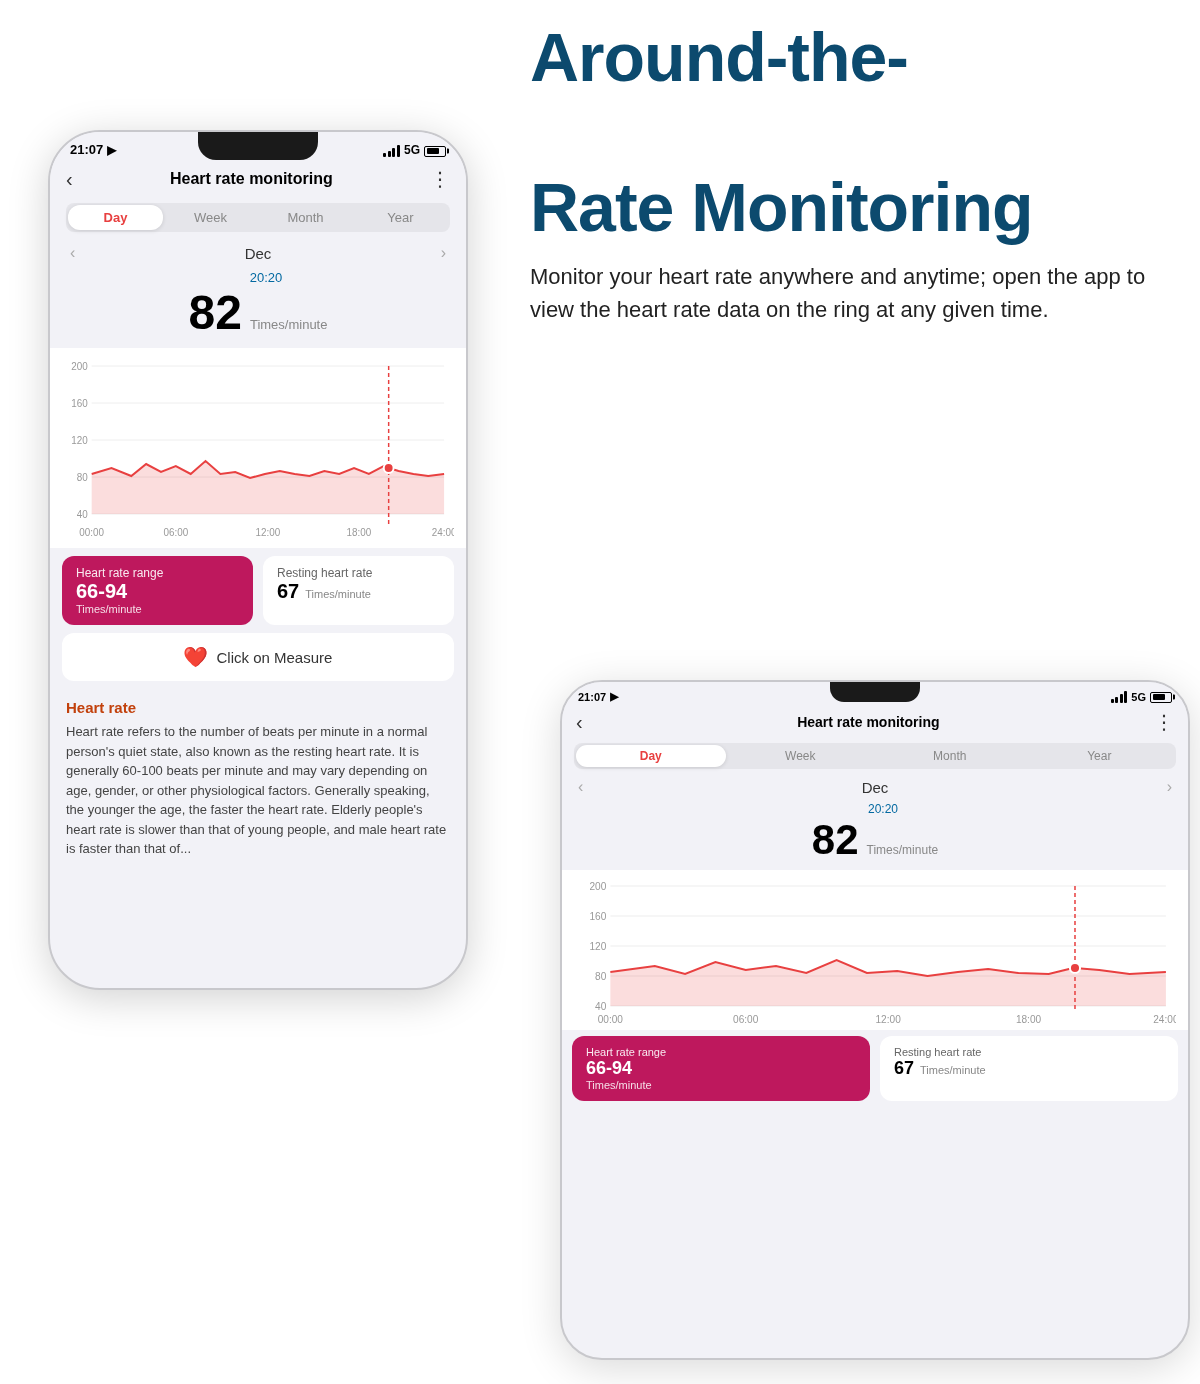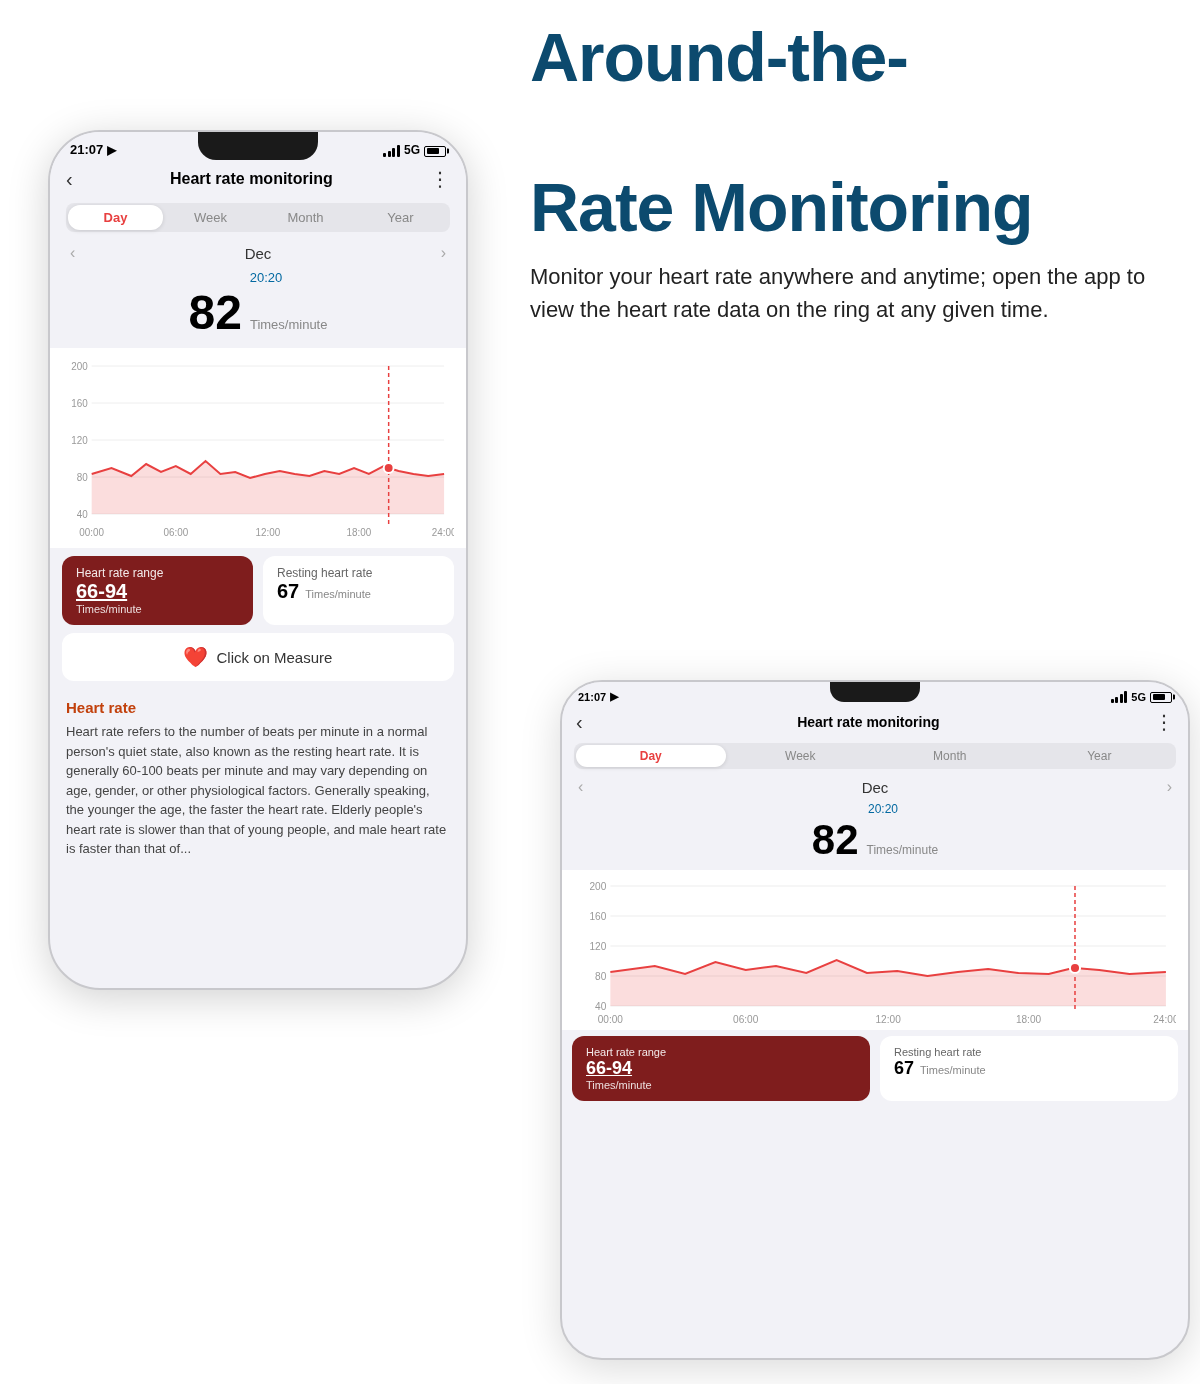--- a/index.html
+++ b/index.html
@@ -205,27 +205,27 @@
     }
 
     
     .stats-row {
       display: flex;
       gap: 10px;
       margin: 8px 12px;
     }
     .stat-card-red {
       flex: 1;
-      background: #7f1d1d;
+      background: #be185d;
       border-radius: 12px;
       padding: 10px 14px;
       color: #fff;
     }
     .stat-card-red .label { font-size: 12px; opacity: 0.9; }
-    .stat-card-red .value { font-size: 20px; font-weight: 700; text-decoration: underline; }
+    .stat-card-red .value { font-size: 20px; font-weight: 700; }
     .stat-card-red .unit { font-size: 11px; opacity: 0.85; }
     .stat-card-white {
       flex: 1;
       background: #fff;
       border-radius: 12px;
       padding: 10px 14px;
     }
     .stat-card-white .label { font-size: 12px; color: #666; }
     .stat-card-white .value { font-size: 20px; font-weight: 700; color: #000; }
     .stat-card-white .unit { font-size: 11px; color: #888; }

